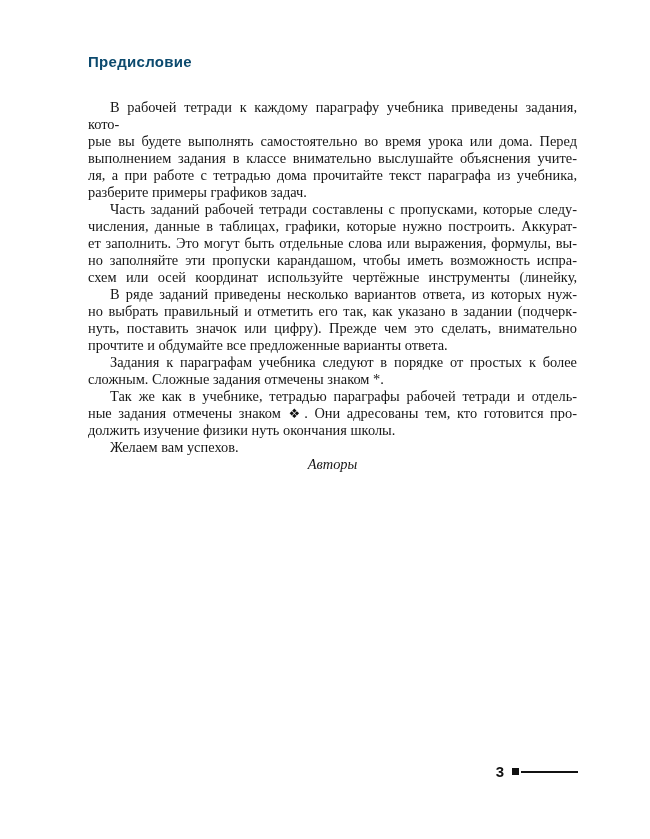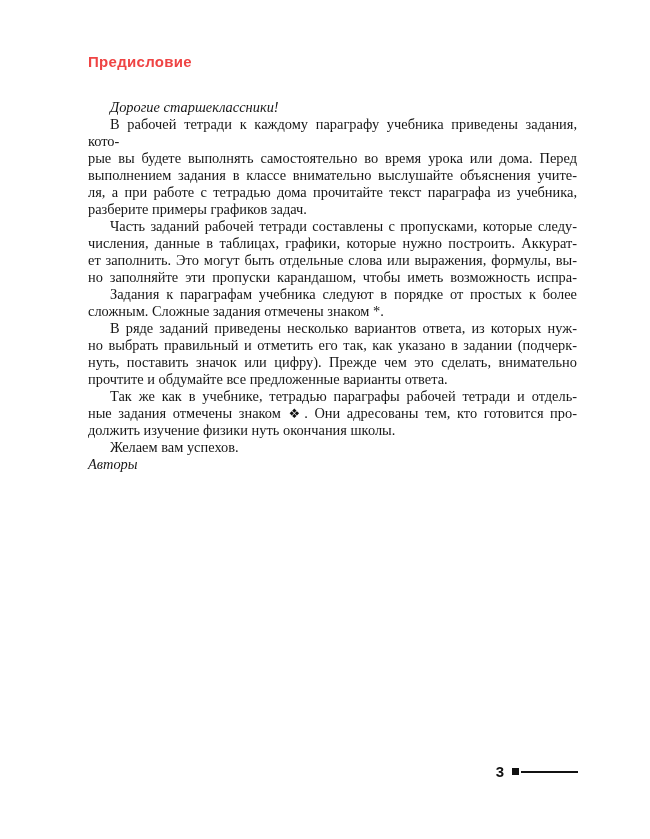--- a/index.html
+++ b/index.html
@@ -17,21 +17,21 @@
     color: #1a1a1a;
   }
   .title {
     position: absolute;
     left: 88px;
     top: 53px;
     font-family: "Liberation Sans", sans-serif;
     font-weight: bold;
     font-size: 15px;
     letter-spacing: 0.3px;
-    color: #ef4444;
+    color: #0c4a6e;
   }
   .body-text {
     position: absolute;
     left: 88px;
     top: 99px;
     width: 489px;
     font-family: "Liberation Serif", serif;
     font-size: 14.4px;
     line-height: 17px;
     color: #161616;
@@ -52,21 +52,21 @@
   }
   .adv-icon {
     font-family: "DejaVu Sans", sans-serif;
     font-style: normal;
     font-size: 13px;
     line-height: 1;
     color: #111111;
     padding: 0 1px;
   }
   .signature {
-    text-align: left;
+    text-align: center;
     font-style: italic;
     margin-top: 0;
   }
   .footer {
     position: absolute;
     right: 72px;
     top: 763px;
     display: flex;
     align-items: center;
   }
@@ -91,45 +91,43 @@
 </style>
 </head>
 <body>
 
 <div class="page">
 
   <div class="title">Предисловие</div>
 
   <div class="body-text">
 
-    <div class="para italic">
-        <div class="line last">Дорогие старшеклассники!</div>
-      </div>
       <div class="para">
         <div class="line">В рабочей тетради к каждому параграфу учебника приведены задания, кото-</div>
         <div class="line">рые вы будете выполнять самостоятельно во время урока или дома. Перед</div>
         <div class="line">выполнением задания в классе внимательно выслушайте объяснения учите-</div>
         <div class="line">ля, а при работе с тетрадью дома прочитайте текст параграфа из учебника,</div>
         <div class="line last">разберите примеры графиков задач.</div>
       </div>
       <div class="para">
         <div class="line">Часть заданий рабочей тетради составлены с пропусками, которые следу-</div>
         <div class="line">числения, данные в таблицах, графики, которые нужно построить. Аккурат-</div>
         <div class="line">ет заполнить. Это могут быть отдельные слова или выражения, формулы, вы-</div>
         <div class="line">но заполняйте эти пропуски карандашом, чтобы иметь возможность испра-</div>
-      </div>
-      <div class="para">
-        <div class="line">Задания к параграфам учебника следуют в порядке от простых к более</div>
-        <div class="line last">сложным. Сложные задания отмечены знаком *.</div>
+        <div class="line">схем или осей координат используйте чертёжные инструменты (линейку,</div>
       </div>
       <div class="para">
         <div class="line">В ряде заданий приведены несколько вариантов ответа, из которых нуж-</div>
         <div class="line">но выбрать правильный и отметить его так, как указано в задании (подчерк-</div>
         <div class="line">нуть, поставить значок или цифру). Прежде чем это сделать, внимательно</div>
         <div class="line last">прочтите и обдумайте все предложенные варианты ответа.</div>
+      </div>
+      <div class="para">
+        <div class="line">Задания к параграфам учебника следуют в порядке от простых к более</div>
+        <div class="line last">сложным. Сложные задания отмечены знаком *.</div>
       </div>
       <div class="para">
         <div class="line">Так же как в учебнике, тетрадью параграфы рабочей тетради и отдель-</div>
         <div class="line">ные задания отмечены знаком <span class="adv-icon">❖</span>. Они адресованы тем, кто готовится про-</div>
         <div class="line last">должить изучение физики нуть окончания школы.</div>
       </div>
       <div class="para">
         <div class="line last">Желаем вам успехов.</div>
       </div>
       <div class="signature">Авторы</div>

